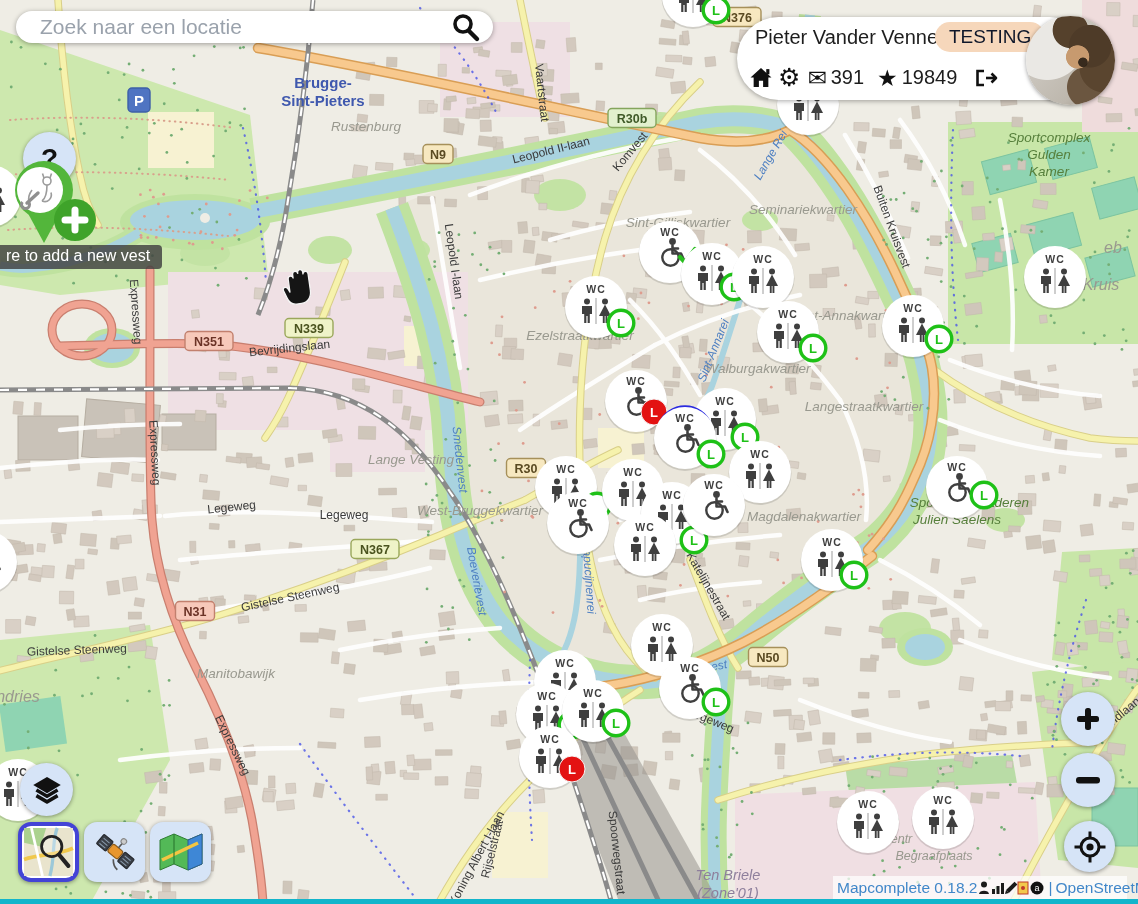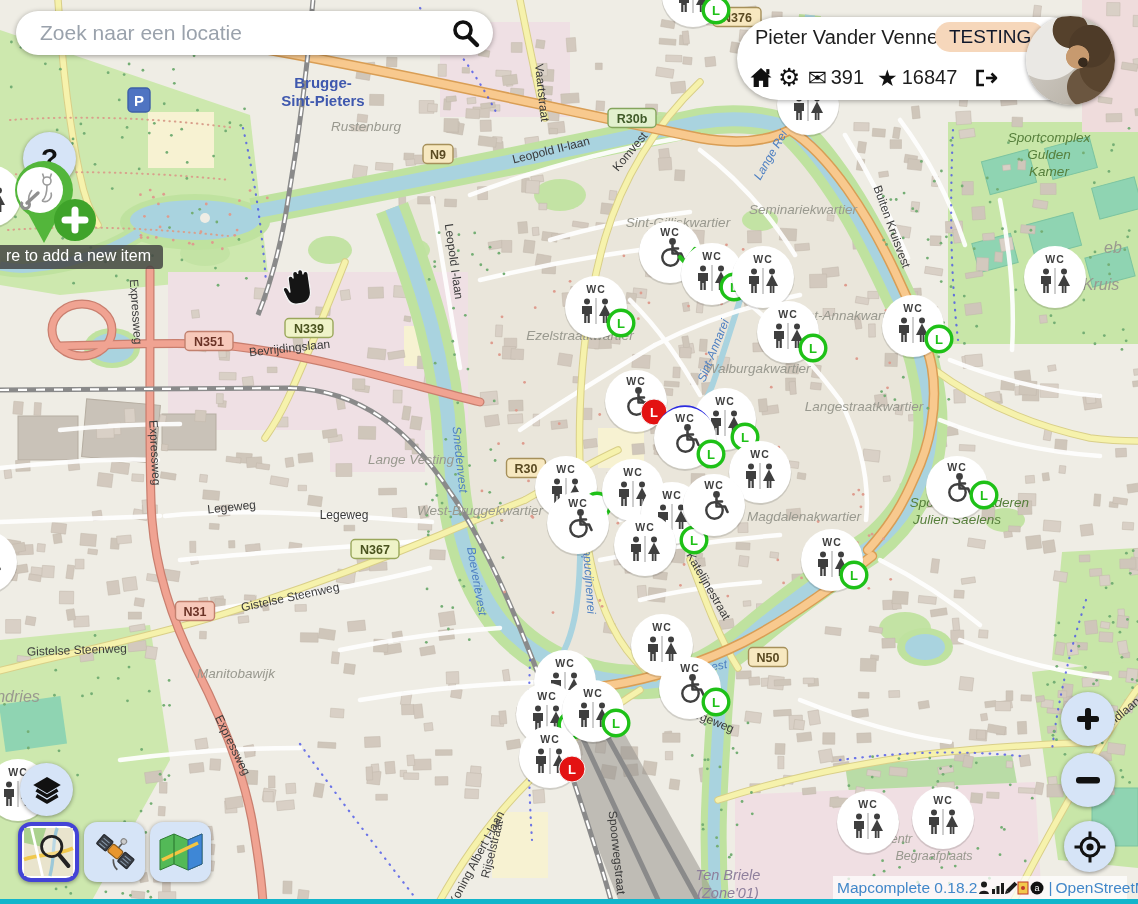--- a/index.html
+++ b/index.html
@@ -10,22 +10,22 @@
   .lb-city{fill:#3F58AE;font-weight:bold;font-size:15px;}
   .lb-qtr{fill:#99998F;font-style:italic;font-size:13.5px;}
   .lb-qtr2{fill:#99998F;font-style:italic;font-size:16px;}
   .lb-qtr3{fill:#99998F;font-style:italic;font-size:12.5px;}
   .lb-grn{fill:#567F3B;font-style:italic;font-size:13.5px;}
   .lb-pur{fill:#8E7F9C;font-style:italic;font-size:14.5px;}
   .lb-st{fill:#3B3B3B;font-size:12px;}
   .lb-wat{fill:#4D7FC2;font-style:italic;font-size:12px;}
   .circle-btn{position:absolute;border-radius:50%;background:#D6E4F7;
     box-shadow:0 1px 4px rgba(0,0,0,.4);display:flex;align-items:center;justify-content:center;cursor:pointer;}
-  .search{position:absolute;left:16px;top:11px;width:477px;height:44px;background:#fff;border-radius:22px;
-    box-shadow:0 1px 5px rgba(0,0,0,.35);display:flex;align-items:center;padding:0 12px 0 22px;box-sizing:border-box;}
+  .search{position:absolute;left:16px;top:11px;width:477px;height:32px;background:#fff;border-radius:22px;
+    box-shadow:0 1px 5px rgba(0,0,0,.35);display:flex;padding:0 12px 0 22px;box-sizing:border-box;}
   .search input{border:none;outline:none;flex:1;font-size:21px;color:#333;font-family:inherit;background:transparent;}
   .search input::placeholder{color:#9AA2AC;}
   .userpanel{position:absolute;left:737px;top:17px;width:354px;height:83px;background:#fff;border-radius:42px;
     box-shadow:0 1px 5px rgba(0,0,0,.35);}
   .user-name{position:absolute;left:18px;top:9px;font-size:20px;color:#1d1d1d;white-space:nowrap;}
   .user-badge{position:absolute;left:198px;top:5px;height:30px;line-height:30px;padding:0 14px;border-radius:16px;
     font-size:19px;color:#0f172a;}
   .user-row{position:absolute;left:12px;top:46px;display:flex;align-items:center;color:#111;}
   .user-row .cnt{font-size:20px;color:#1d1d1d;}
   .glyph{font-family:"DejaVu Sans",sans-serif;color:#111;}
@@ -1951,21 +1951,21 @@
     <div class="user-badge" style="background:#F6D7BB;">TESTING</div>
     <div class="user-row">
       <svg width="24" height="21" viewBox="0 0 22 20" style="margin-right:5px;">
         <rect x="16" y="2" width="3" height="5" fill="#111"></rect>
         <path d="M11,1 L21,10 H18 V19 H13 V13 H9 V19 H4 V10 H1 Z" fill="#111"></path>
       </svg>
       <span class="glyph" style="font-size:25px;margin-right:7px;">⚙</span>
       <span class="glyph" style="font-size:23px;margin-right:4px;">✉</span>
       <span class="cnt">391</span>
       <span class="glyph" style="font-size:23px;margin:0 4px 0 13px;">★</span>
-      <span class="cnt">16847</span>
+      <span class="cnt">19849</span>
       <svg width="24" height="20" viewBox="0 0 24 20" style="margin-left:17px;">
         <path d="M10,3 H3.5 V17 H10" stroke="#111" stroke-width="2.6" fill="none"></path>
         <path d="M12,10 H21" stroke="#111" stroke-width="2.6" fill="none"></path>
         <path d="M17.5,5.5 L22,10 L17.5,14.5" stroke="#111" stroke-width="2.6" fill="none" stroke-linejoin="round"></path>
       </svg>
     </div>
   </div>
   <div class="avatar"></div>
 
   <div class="circle-btn help-btn">
@@ -1985,21 +1985,21 @@
     </g>
     <g>
       <line x1="25" y1="55" x2="36" y2="45" stroke="#8F8F8F" stroke-width="3.4" stroke-linecap="round"></line>
       <circle cx="23.5" cy="56.5" r="4" fill="none" stroke="#8F8F8F" stroke-width="3" stroke-dasharray="15 7"></circle>
     </g>
     <circle cx="73" cy="72" r="21" fill="#3FA32A"></circle>
     <path d="M73,62 V82 M63,72 H83" stroke="#FFFFFF" stroke-width="7" stroke-linecap="round"></path>
   </svg>
 
   <div class="tooltip">
-    <span>re to add a new item</span>
+    <span>re to add a new vest</span>
   </div>
 
   <svg class="hand-cursor" width="38" height="42" viewBox="0 0 24 26">
     <path d="M8.5 24 C5.5 24 3.8 22.3 3 19.8 L1.3 14.6 C0.9 13.3 1.7 12.4 2.8 12.6 C3.6 12.7 4.1 13.3 4.4 14.1 L5.2 16.2 L5.2 7.7 C5.2 6.6 5.9 6 6.8 6 C7.7 6 8.4 6.6 8.4 7.7 L8.4 5.2 C8.4 4.1 9.1 3.4 10 3.4 C10.9 3.4 11.7 4.1 11.7 5.2 L11.7 4.6 C11.7 3.5 12.4 2.8 13.3 2.8 C14.2 2.8 14.9 3.5 14.9 4.6 L14.9 6 C14.9 4.9 15.6 4.3 16.5 4.3 C17.4 4.3 18.1 5 18.1 6.1 L18.1 16.5 C18.1 21 15.4 24 11.5 24 Z" fill="#151515" stroke="#F5F5F5" stroke-width="0.8"></path>
   </svg>
 
   <div class="circle-btn layers-btn">
     <svg width="30" height="30" viewBox="0 0 24 24">
       <path d="M12,1.5 L23,8 L12,14.5 L1,8 Z" fill="#111"></path>
       <path d="M3.5,12 L12,17 L20.5,12" stroke="#111" stroke-width="2.8" fill="none" stroke-linejoin="round"></path>

